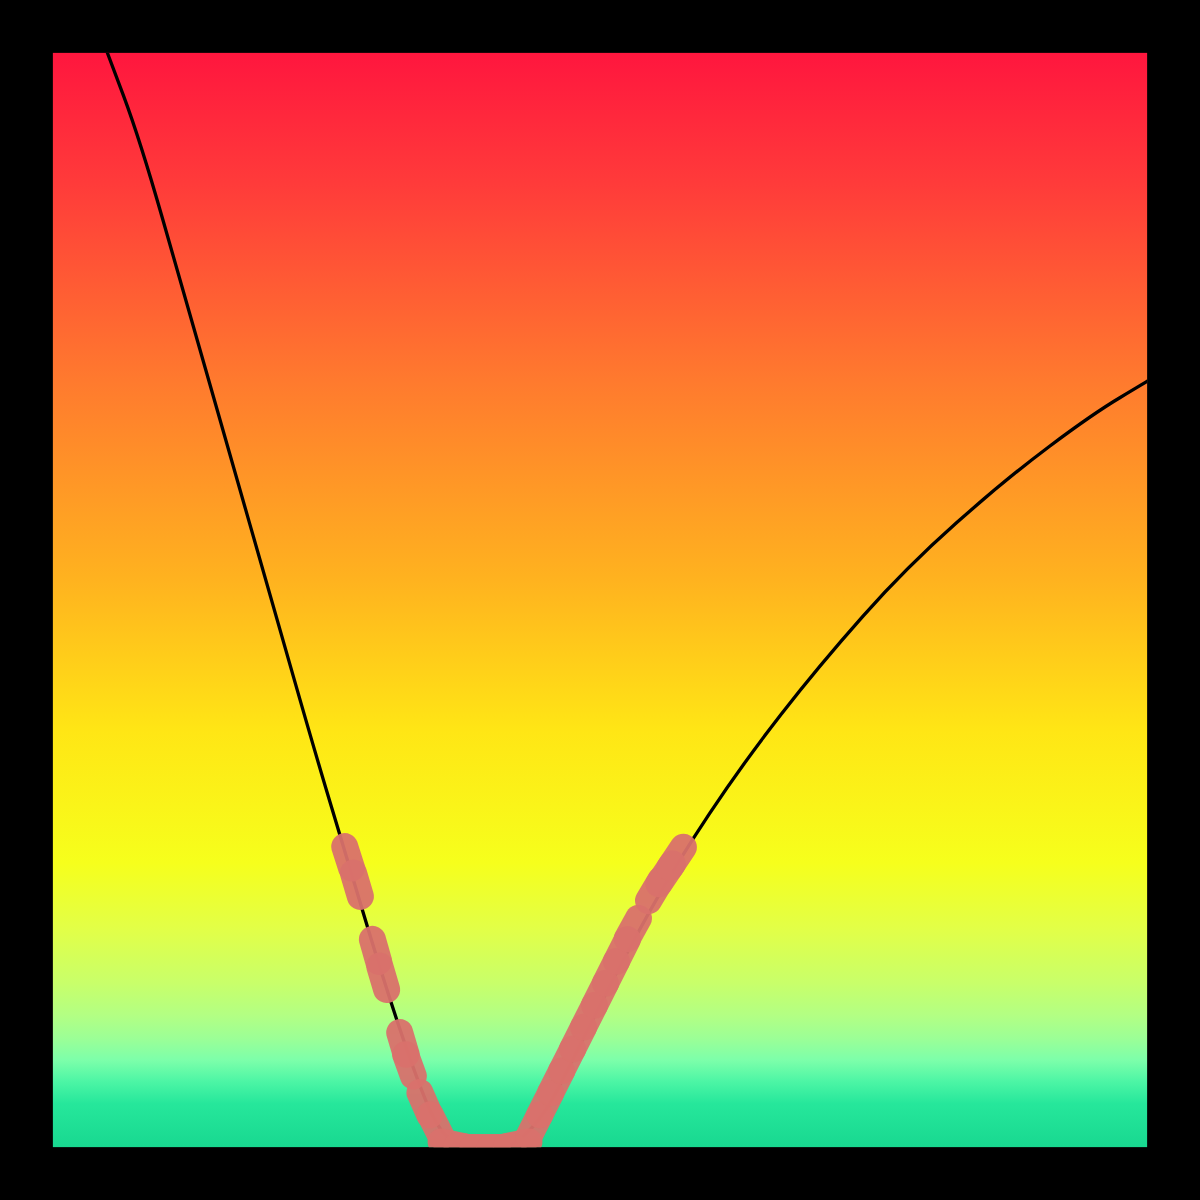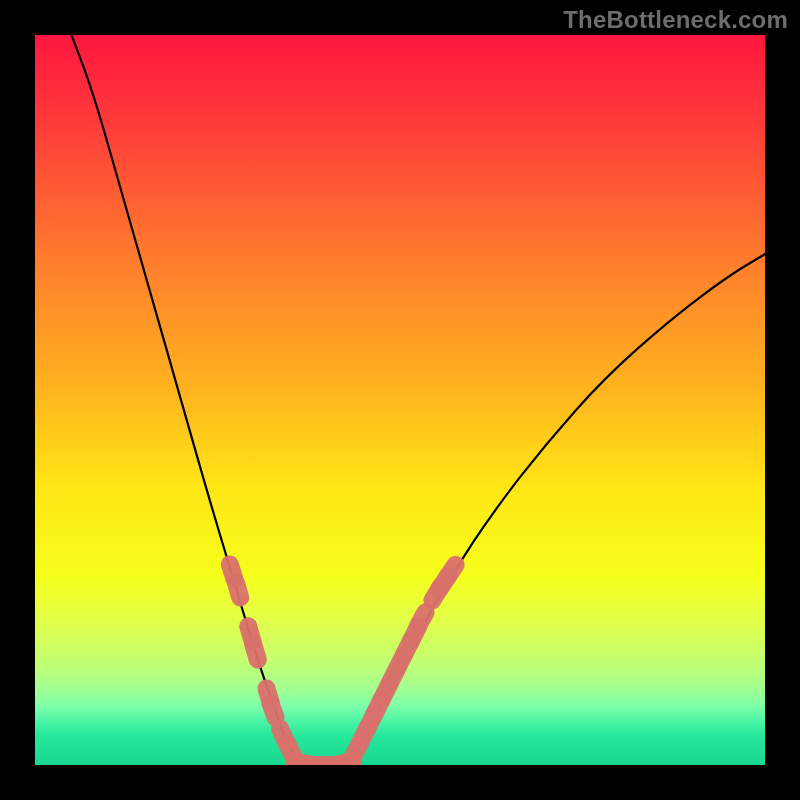--- a/index.html
+++ b/index.html
@@ -49,21 +49,20 @@
     font-weight: 600;
     color: #6d6d6d;
     letter-spacing: 0.2px;
     user-select: none;
   }
 </style>
 </head>
 <body>
 
 <div class="frame">
-  <div class="watermark">TheBottleneck.com</div>
 
   <div class="plot-area">
     <svg class="gradient-bg" viewBox="0 0 730 730" preserveAspectRatio="none">
       <defs>
         <linearGradient id="bg-grad" x1="0" y1="0" x2="0" y2="1">
             <stop offset="0%" stop-color="#ff163e"></stop>
             <stop offset="12%" stop-color="#ff3b3a"></stop>
             <stop offset="30%" stop-color="#ff7a2e"></stop>
             <stop offset="48%" stop-color="#ffb21f"></stop>
             <stop offset="62%" stop-color="#ffe615"></stop>

